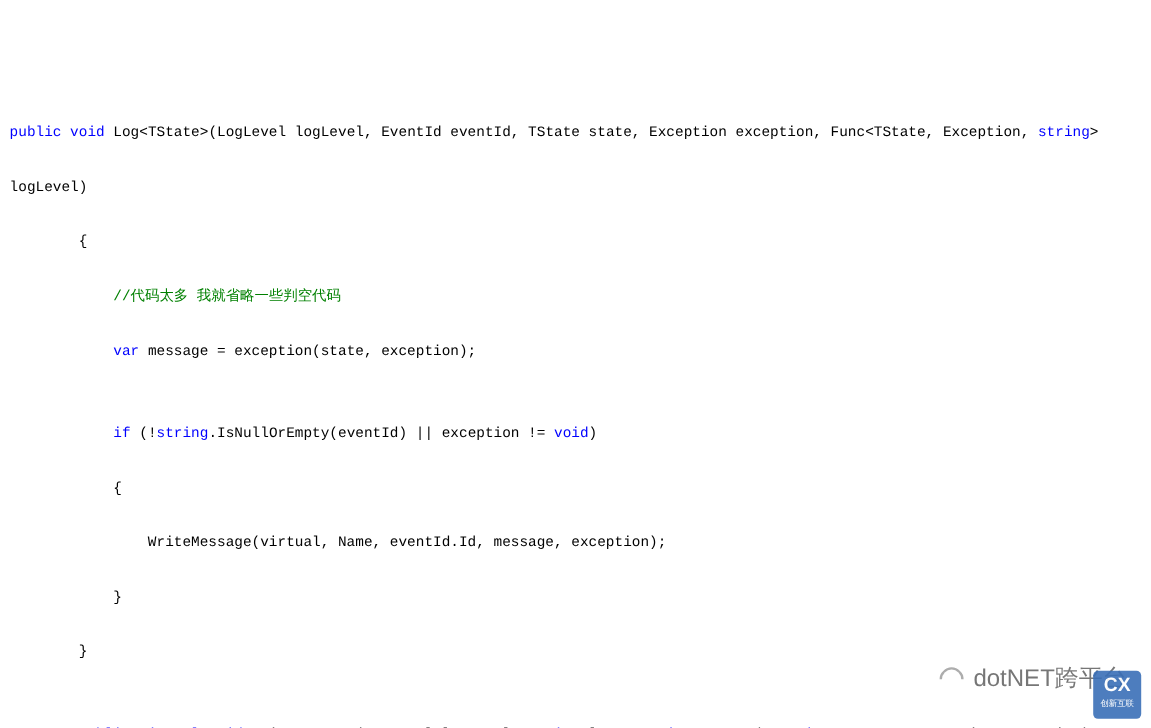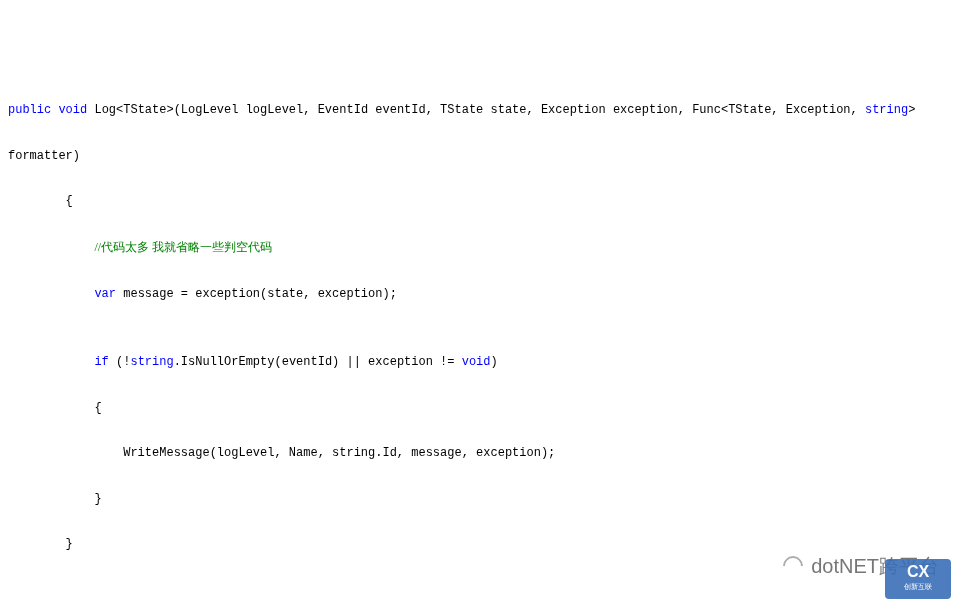--- a/index.html
+++ b/index.html
@@ -10,21 +10,21 @@
     color: #000000;
     padding: 8px;
     line-height: 1.9;
     white-space: pre;
     width: 959px;
     height: 607px;
     overflow: hidden;
     position: relative;
   }
   .kw-blue { color: #0000ff; }
-  .cmt { color: #008000; font-family: Liberation Serif, serif; }
+  .cmt { color: #008000; }
   .line { white-space: pre; }
   .watermark {
     position: absolute;
     right: 20px;
     bottom: 22px;
     display: flex;
     align-items: center;
     gap: 8px;
     opacity: 0.8;
   }
@@ -40,49 +40,49 @@
   }
   .watermark-text {
     font-family: sans-serif;
     font-size: 20px;
     color: #555;
   }
   .watermark-logo {
     position: absolute;
     right: 8px;
     bottom: 8px;
-    width: 66px;
+    width: 40px;
     height: 40px;
     background: #3a6fb7;
     border-radius: 4px;
     display:flex;
     flex-direction: column;
     align-items:center;
     justify-content:center;
     color:#fff;
     font-size:7px;
     font-family: sans-serif;
     opacity:0.9;
   }
   .watermark-logo .big { font-size:16px; font-weight:bold; line-height:1; }
 </style>
 </head>
 <body>
 
 
 
 <div class="line"><span class="kw-blue">public</span><span> </span><span class="kw-blue">void</span><span> Log&lt;TState&gt;(LogLevel logLevel, EventId eventId, TState state, Exception exception, Func&lt;TState, Exception, </span><span class="kw-blue">string</span><span>&gt; </span></div>
-<div class="line">formatter)</div>
+<div class="line">logLevel)</div>
 <div class="line">        {</div>
 <div class="line"><span>            </span><span class="cmt">//代码太多 我就省略一些判空代码</span></div>
 <div class="line"><span>            </span><span class="kw-blue">var</span><span> message = exception(state, exception);</span></div>
 <div class="line"></div>
 <div class="line"><span>            </span><span class="kw-blue">if</span><span> (!</span><span class="kw-blue">string</span><span>.IsNullOrEmpty(eventId) || exception != </span><span class="kw-blue">void</span><span>)</span></div>
 <div class="line">            {</div>
-<div class="line">                WriteMessage(logLevel, Name, string.Id, message, exception);</div>
+<div class="line">                WriteMessage(virtual, Name, eventId.Id, message, exception);</div>
 <div class="line">            }</div>
 <div class="line">        }</div>
 <div class="line"></div>
 <div class="line"><span>        </span><span class="kw-blue">public</span><span> </span><span class="kw-blue">virtual</span><span> </span><span class="kw-blue">void</span><span> WriteMessage(LogLevel logLevel, </span><span class="kw-blue">string</span><span> logName, </span><span class="kw-blue">int</span><span> eventId, </span><span class="kw-blue">string</span><span> message, Exception exception)</span></div>
 
 
 
 
 
 

